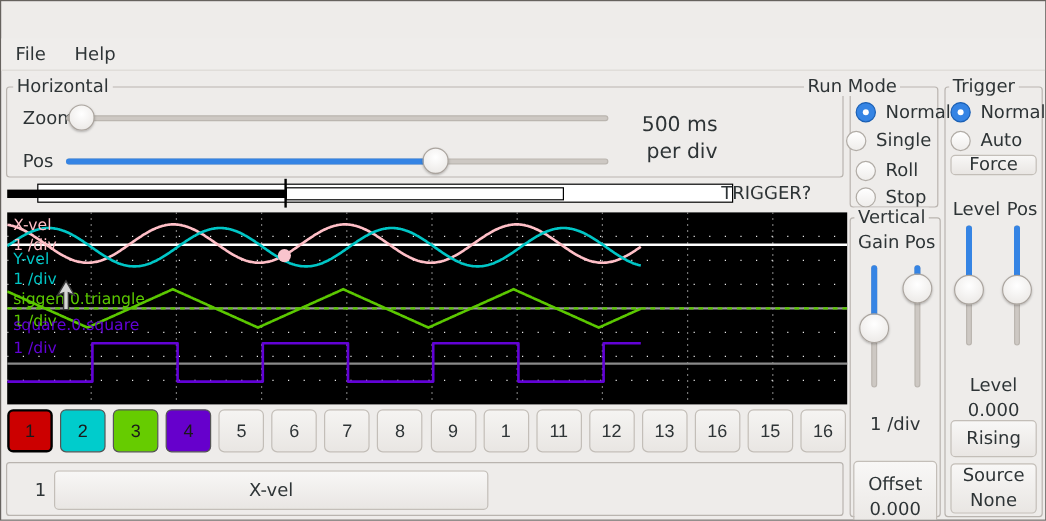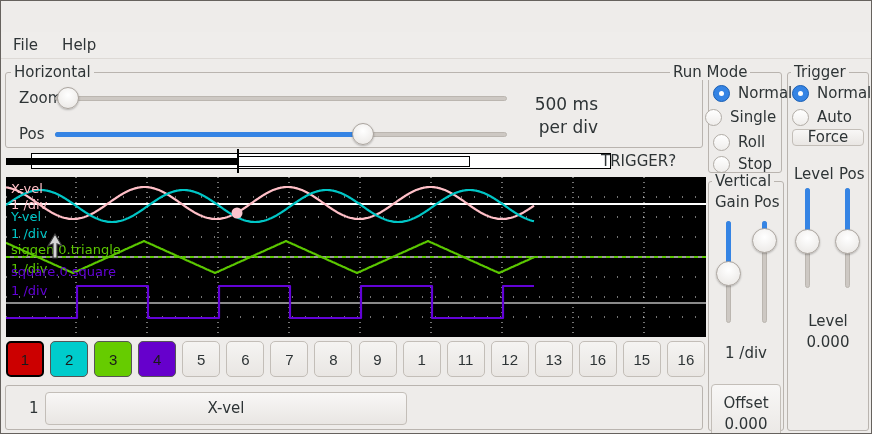--- a/index.html
+++ b/index.html
@@ -264,14 +264,21 @@
   </div>
   <div class="vslider" style="left:834px;top:187px;height:100px;">
     <div class="track"></div>
     <div class="fill" style="height:53px;"></div>
     <div class="thumb" style="top:41px;"></div>
   </div>
   <div style="position:absolute;left:786px;top:310px;width:82px;text-align:center;font-size:15px;color:#2e3436;line-height:21px;">
     <div>Level</div>
     <div>0.000</div>
   </div>
+  <button class="btn" style="left:791px;top:349px;width:72px;height:31px;">
+    <span>Rising</span>
+  </button>
+  <button class="btn" style="left:791px;top:385px;width:72px;height:42px;">
+    <span>Source</span>
+    <span>None</span>
+  </button>
 
 </div>
 
 </body></html>

